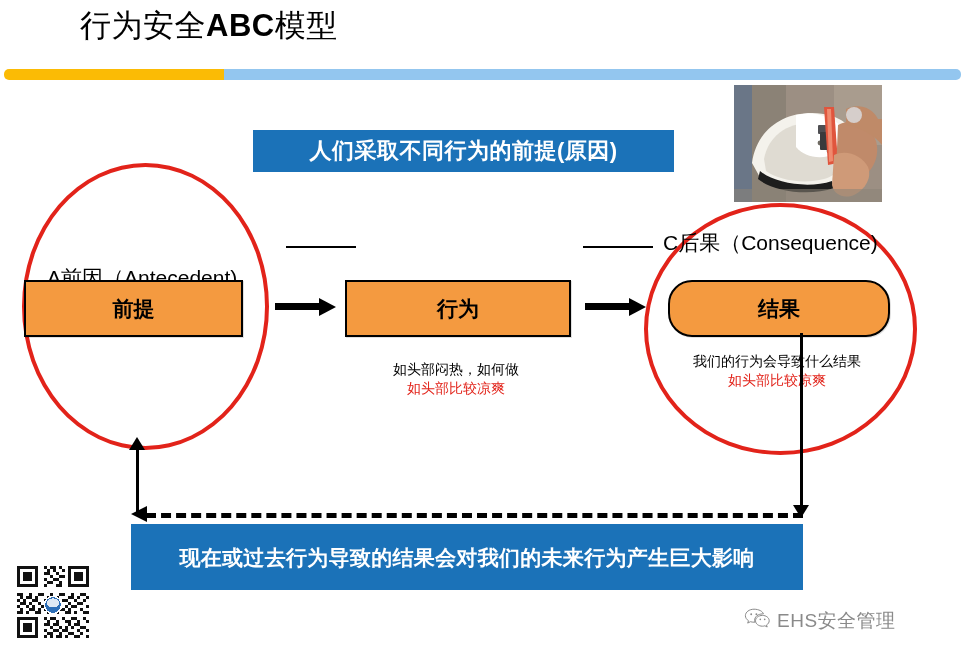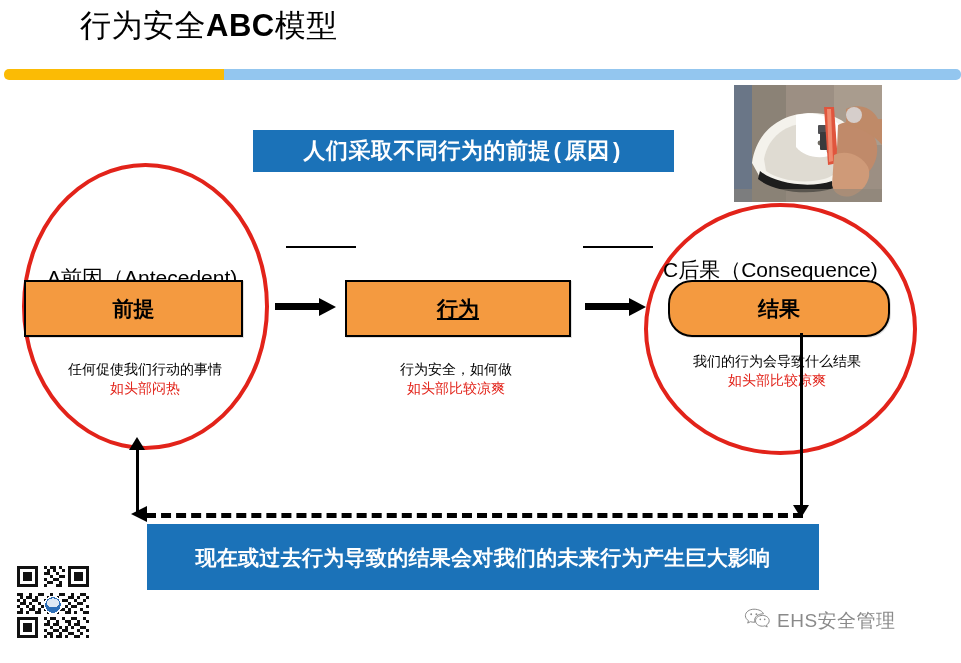--- a/index.html
+++ b/index.html
@@ -75,21 +75,20 @@
     width: 421px;
     height: 42px;
     background: #1b72b8;
     color: #ffffff;
     font-size: 22px;
     font-weight: bold;
     display: flex;
     align-items: center;
     justify-content: center;
     letter-spacing: 0.5px;
-    font-family: Liberation Mono, monospace;
   }
 
   
   .ellipse {
     position: absolute;
     border: 4px solid #e2231a;
     border-radius: 50%;
     background: transparent;
   }
   #ellipse-a { left: 22px;  top: 163px; width: 239px; height: 279px; }
@@ -99,21 +98,21 @@
   .abc-label {
     position: absolute;
     top: 229px;
     font-size: 21px;
     line-height: 28px;
     white-space: nowrap;
     color: #000;
   }
   #label-a { left: 47px; margin-top: 35px; }
   #label-b { left: 366px; }
-  #label-c { left: 663px; margin-top: 27px; }
+  #label-c { left: 663px; }
 
   .connector {
     position: absolute;
     top: 246px;
     height: 0;
     border-top: 2px solid #000;
   }
   #conn-ab { left: 286px; width: 70px; }
   #conn-bc { left: 583px; width: 70px; }
 
@@ -124,21 +123,21 @@
     border: 2px solid #000000;
     display: flex;
     align-items: center;
     justify-content: center;
     font-size: 21px;
     font-weight: bold;
     color: #000;
     box-shadow: 1px 1px 0 rgba(0,0,0,0.12);
   }
   #box-a { left: 24px;  top: 280px; width: 215px; height: 53px; }
-  #box-b { left: 345px; top: 280px; width: 222px; height: 53px; text-decoration: underline; }
+  #box-b { left: 345px; top: 280px; width: 222px; height: 53px; }
   #box-c { left: 668px; top: 280px; width: 218px; height: 53px; border-radius: 24px; }
 
   
   .arrow { position: absolute; top: 298px; height: 18px; }
   .arrow .shaft {
     position: absolute;
     left: 0; top: 5px;
     height: 7px;
     background: #000;
   }
@@ -235,21 +234,20 @@
     font-size: 21px;
     font-weight: bold;
     line-height: 31px;
     display: flex;
     align-items: center;
     justify-content: center;
     text-align: center;
     padding: 0 12px;
     box-sizing: border-box;
     letter-spacing: 0.3px;
-    margin-left: 16px;
   }
 
   
   #qrcode {
     position: absolute;
     left: 14px;
     top: 563px;
     width: 78px;
     height: 78px;
   }
@@ -326,26 +324,22 @@
 
   <div class="arrow" id="arrow-ab">
     <div class="shaft"></div>
     <div class="head"></div>
   </div>
   <div class="arrow" id="arrow-bc">
     <div class="shaft"></div>
     <div class="head"></div>
   </div>
 
-  <div class="caption" id="cap-a">
-    <span>任何促使我们行动的事情</span>
-    <span class="red">如头部闷热</span>
-  </div>
   <div class="caption" id="cap-b">
-    <span>行为安全，如何做</span>
+    <span>如头部闷热，如何做</span>
     <span class="red">如头部比较凉爽</span>
   </div>
   <div class="caption" id="cap-c">
     <span>我们的行为会导致什么结果</span>
     <span class="red">如头部比较凉爽</span>
   </div>
 
   <div id="loop-right-line"></div>
   <div id="loop-right-head"></div>
   <div id="loop-dashed"></div>

